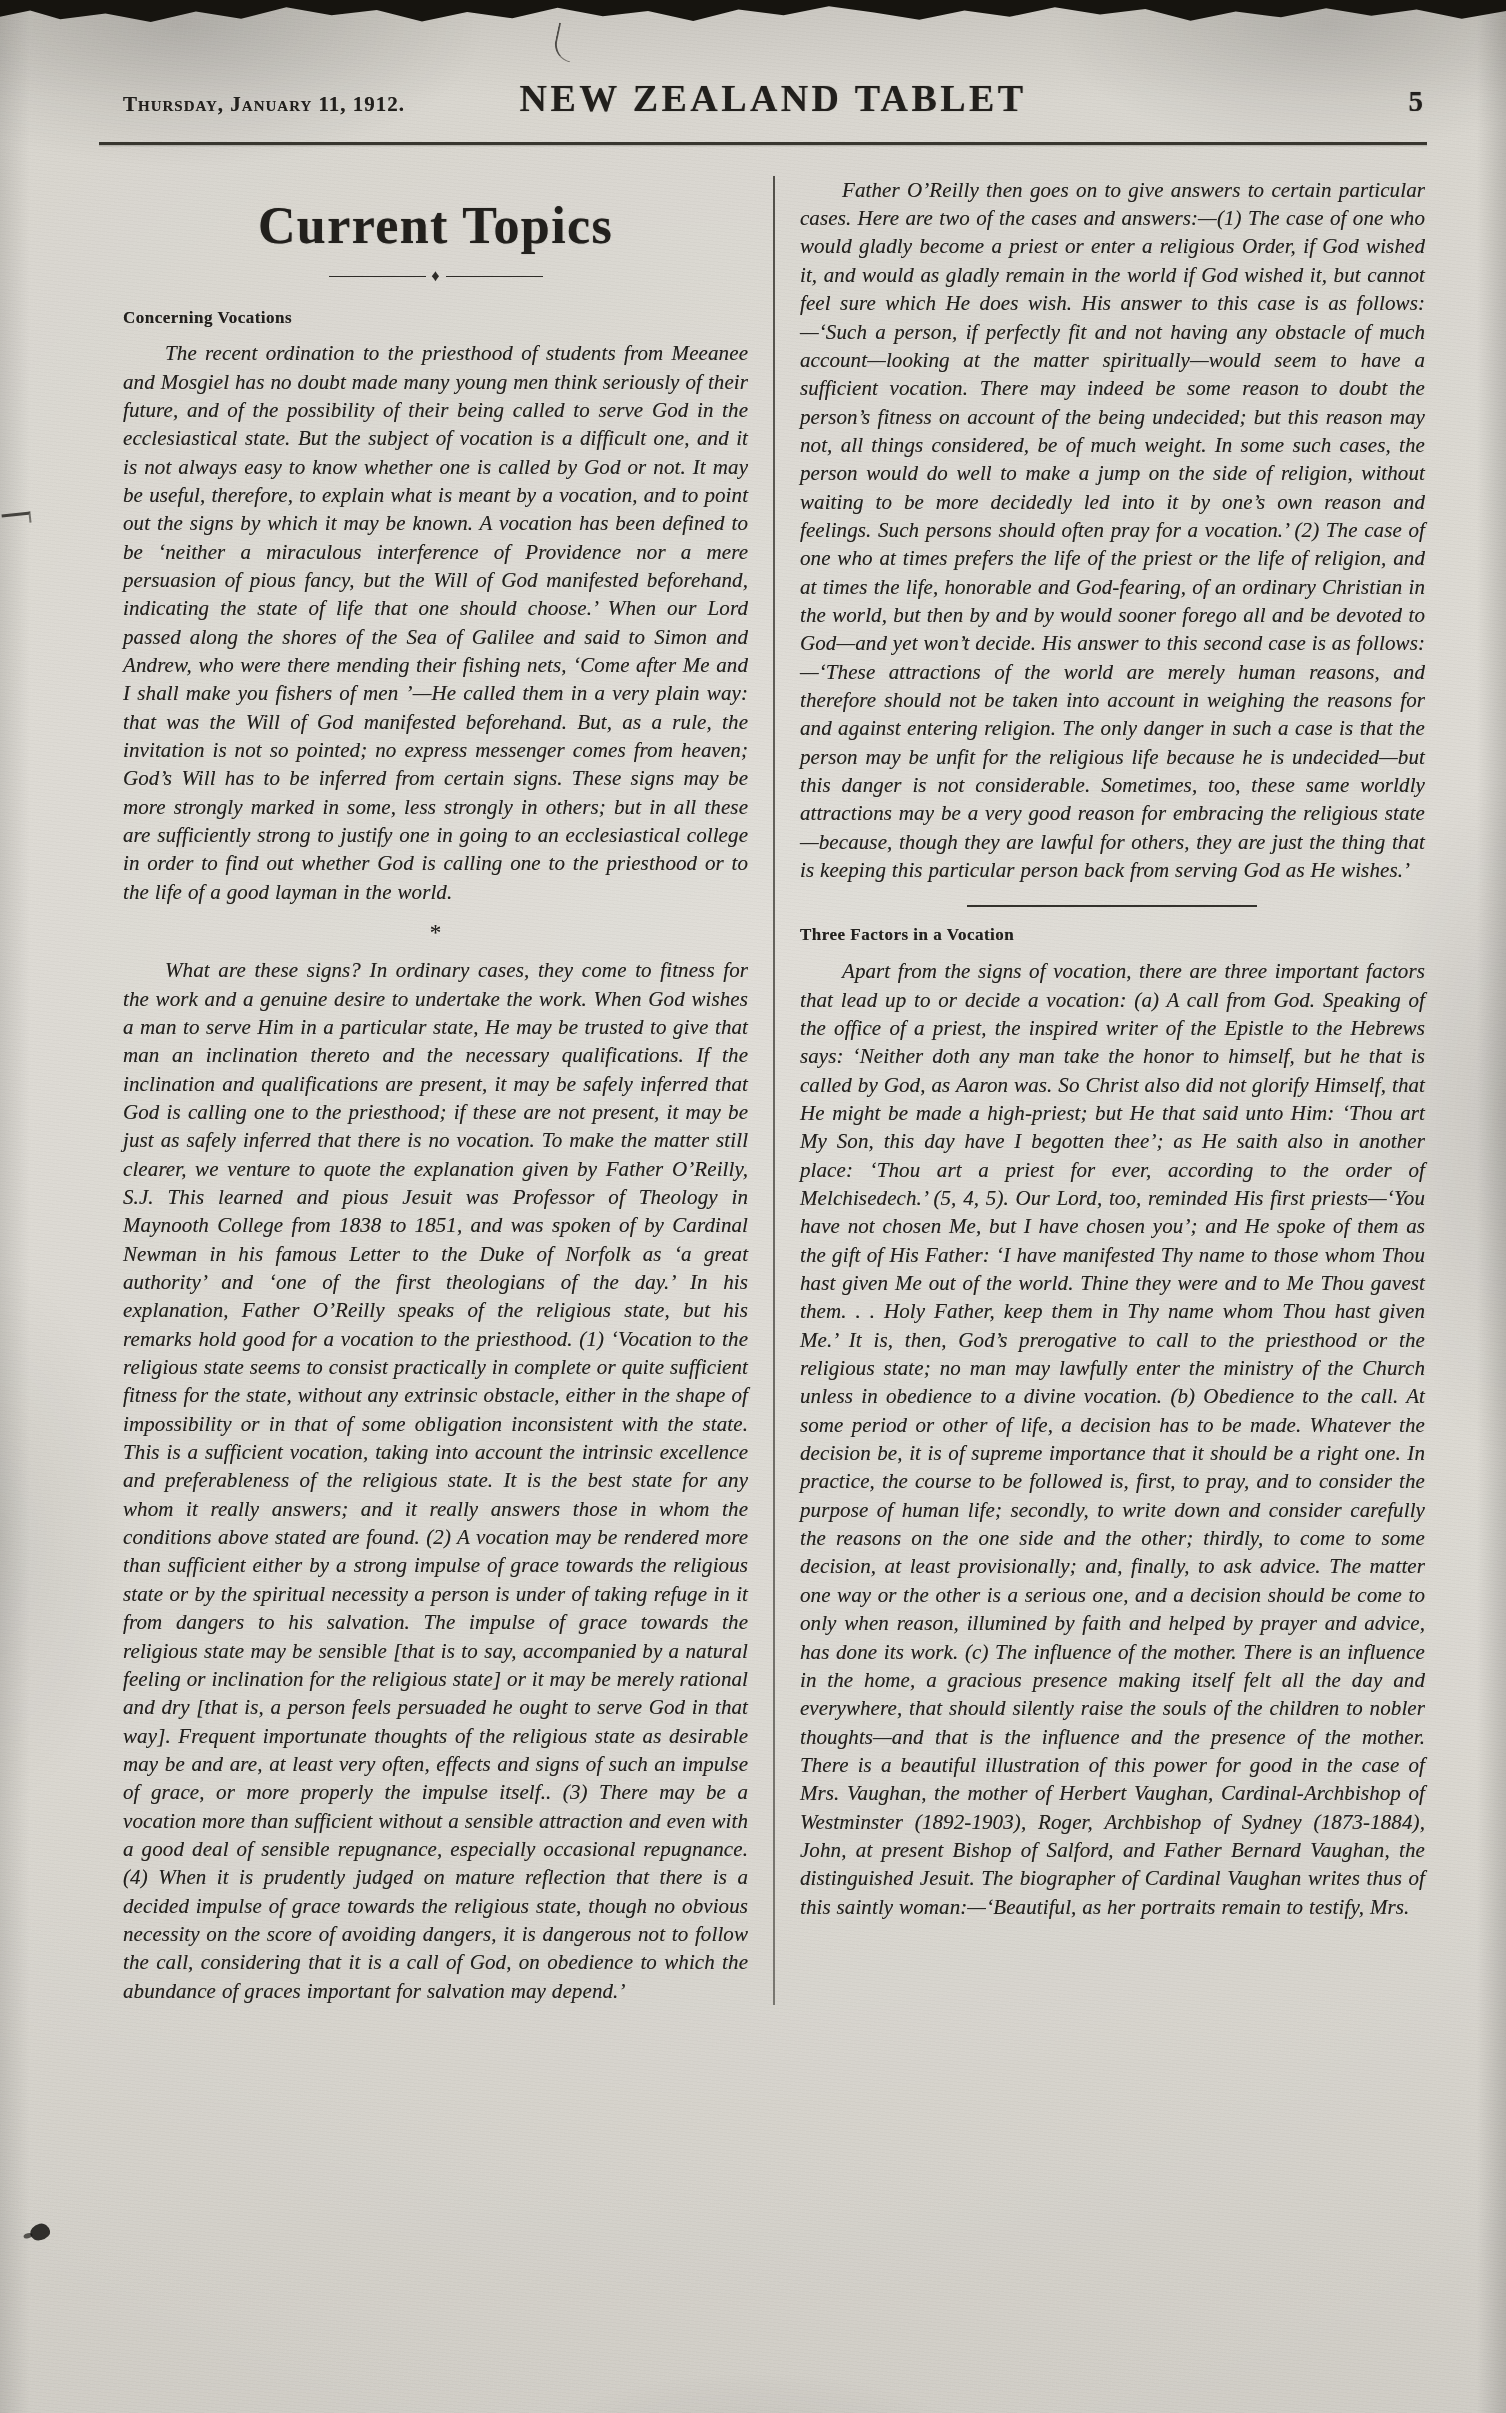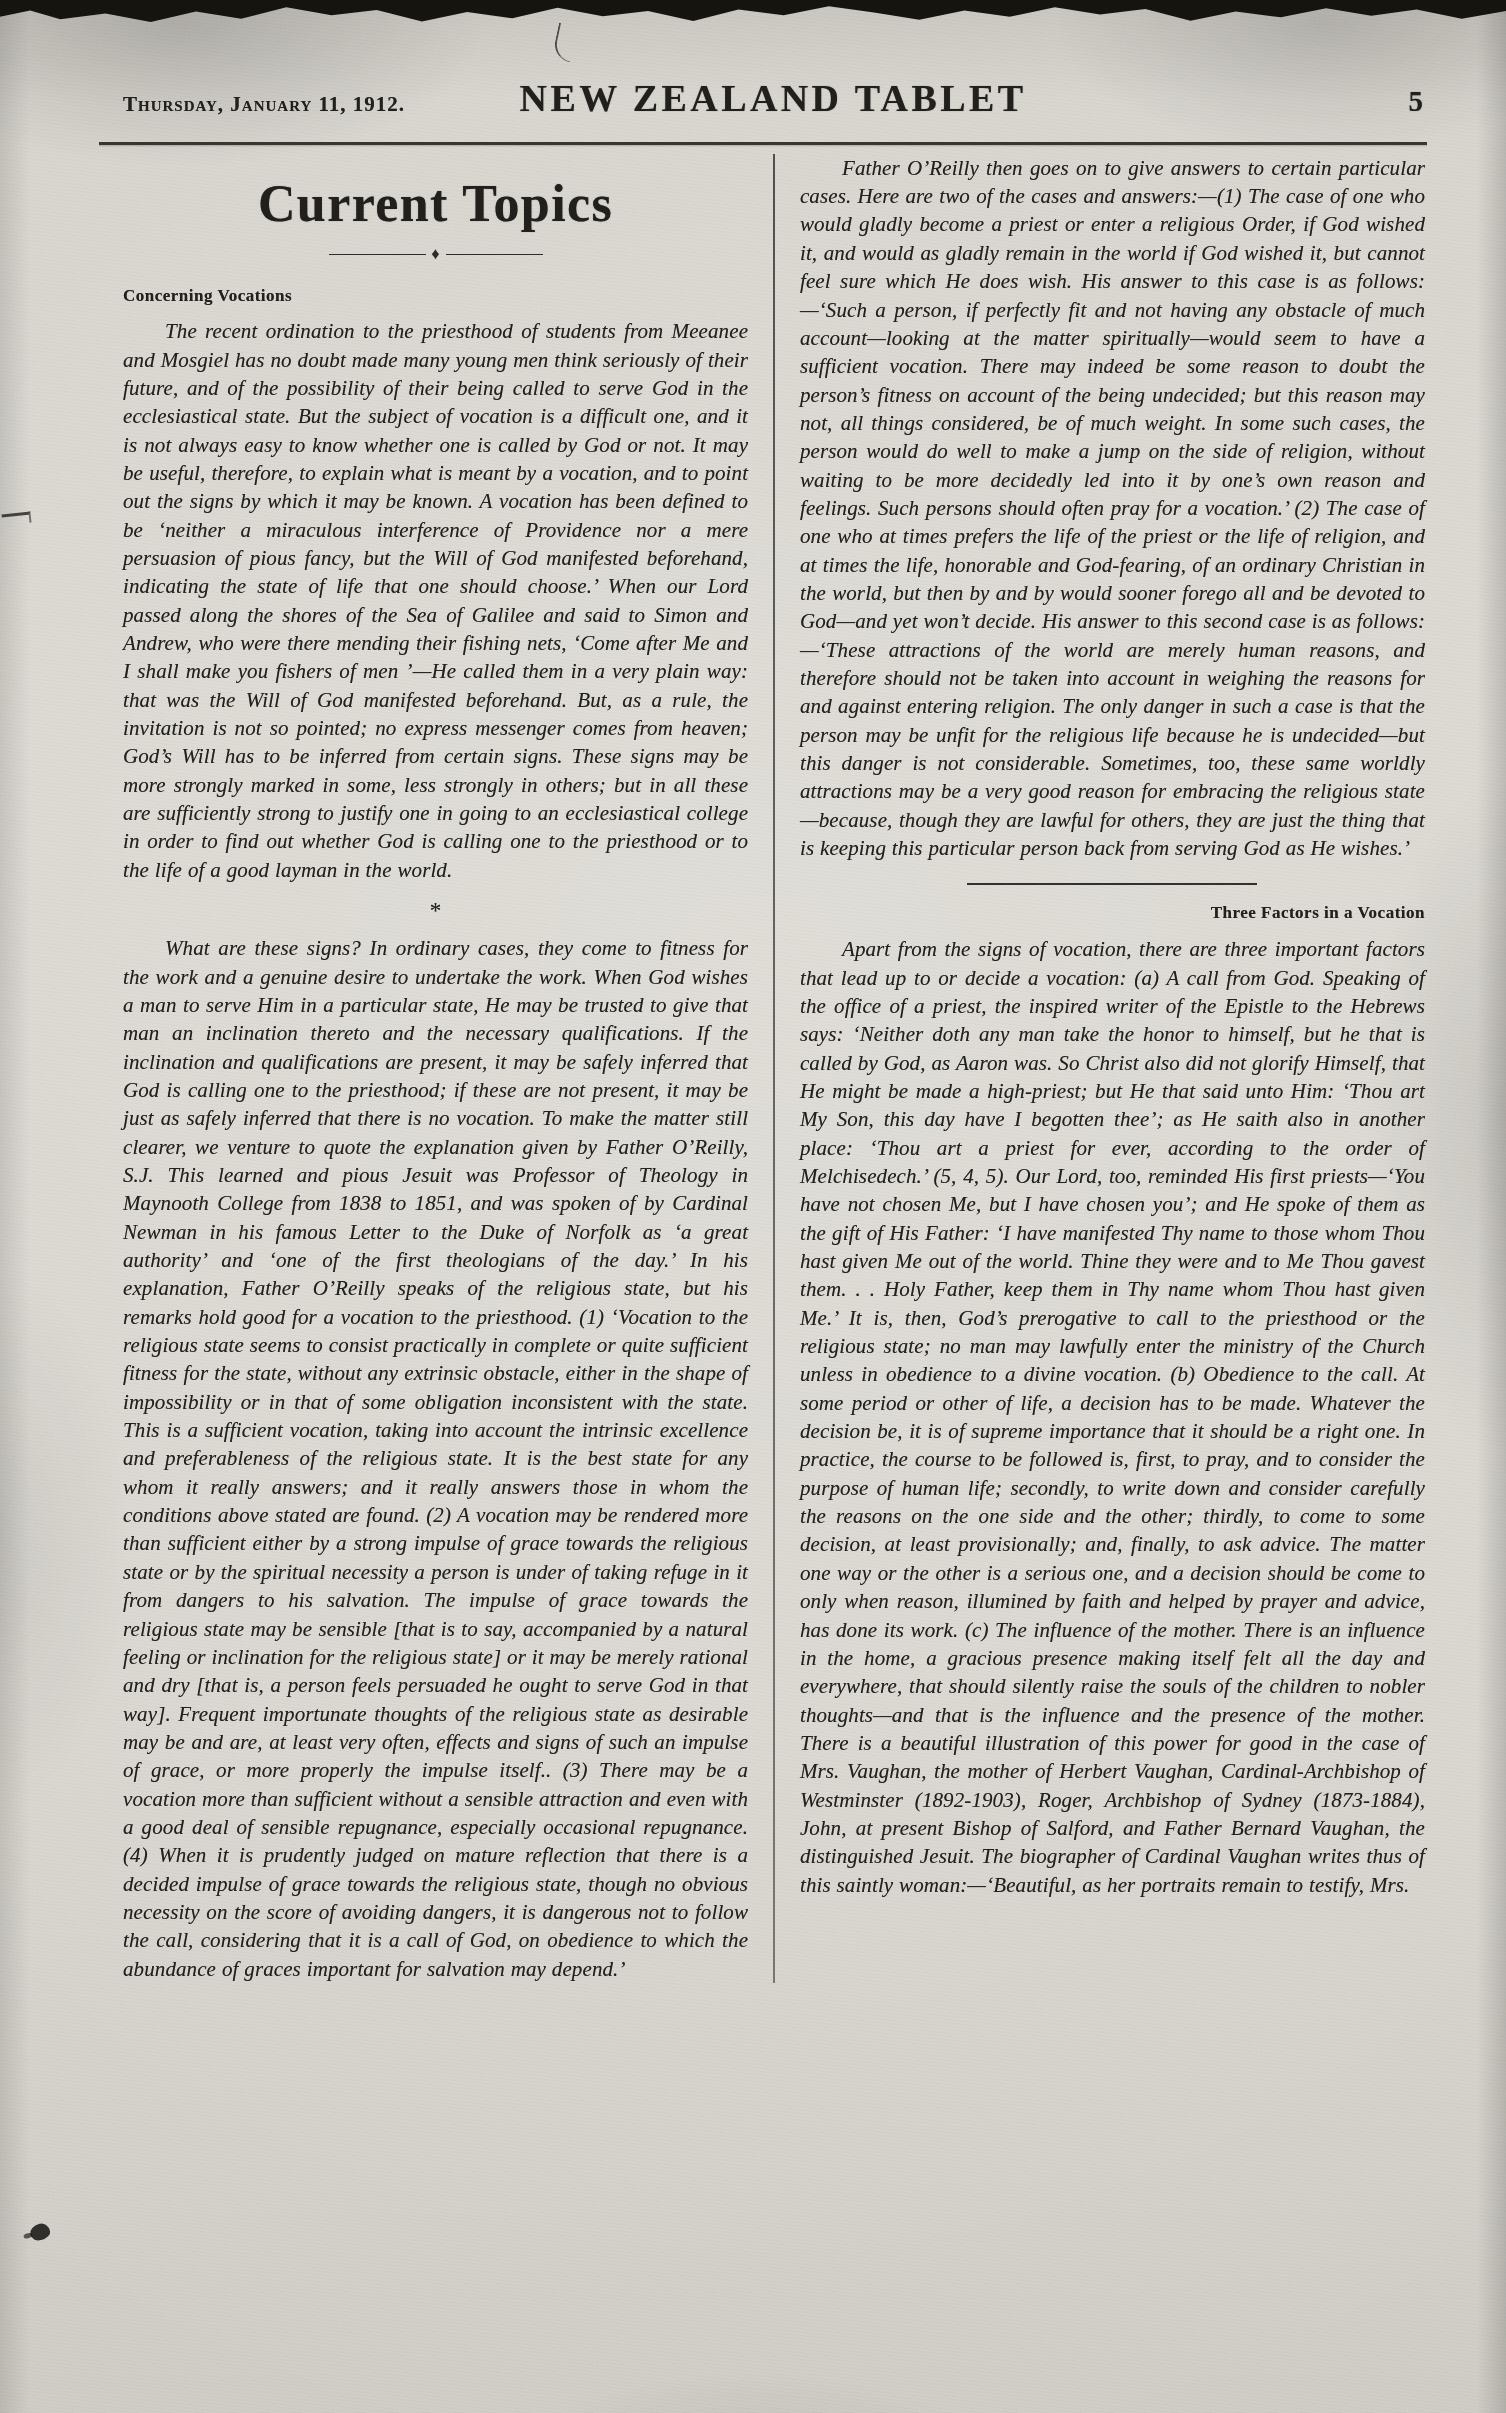--- a/index.html
+++ b/index.html
@@ -123,21 +123,21 @@
     height: 2.4px;
     background: #38362f;
     margin: 15.4px 80px 0 99px;
     box-shadow: 0 1.4px 0 rgba(56,54,47,0.20);
   }
 
   .columns {
     position: relative; z-index: 2;
     display: flex;
     align-items: stretch;
-    margin: 9px 82px 0 123px;
+    margin: 31px 82px 0 123px;
   }
   .col { flex: 1; min-width: 0; }
   .col-divider {
     width: 1.9px;
     background: linear-gradient(180deg, rgba(58,56,50,0.85) 0%, rgba(58,56,50,0.60) 100%);
     margin: 0 25px;
   }
 
   .article-title {
     margin: 20px 0 0;
@@ -184,21 +184,21 @@
     margin: 14.5px 0 12.6px;
     text-shadow: 0 0 0.5px rgba(34,32,29,0.45);
   }
 
   .small-rule {
     width: 290px;
     height: 1.9px;
     background: #33312c;
     margin: 21px auto 17.4px;
   }
-  .col-right .section-heading { margin-bottom: 12.6px; text-align: right; }
+  .col-right .section-heading { margin-bottom: 12.6px; }
 </style>
 </head>
 <body>
 
 <div class="page">
 
   <div class="torn-top"></div>
   <div class="pen-squiggle"></div>
   <div class="margin-mark"></div>
   <div class="ink-blot"></div>

